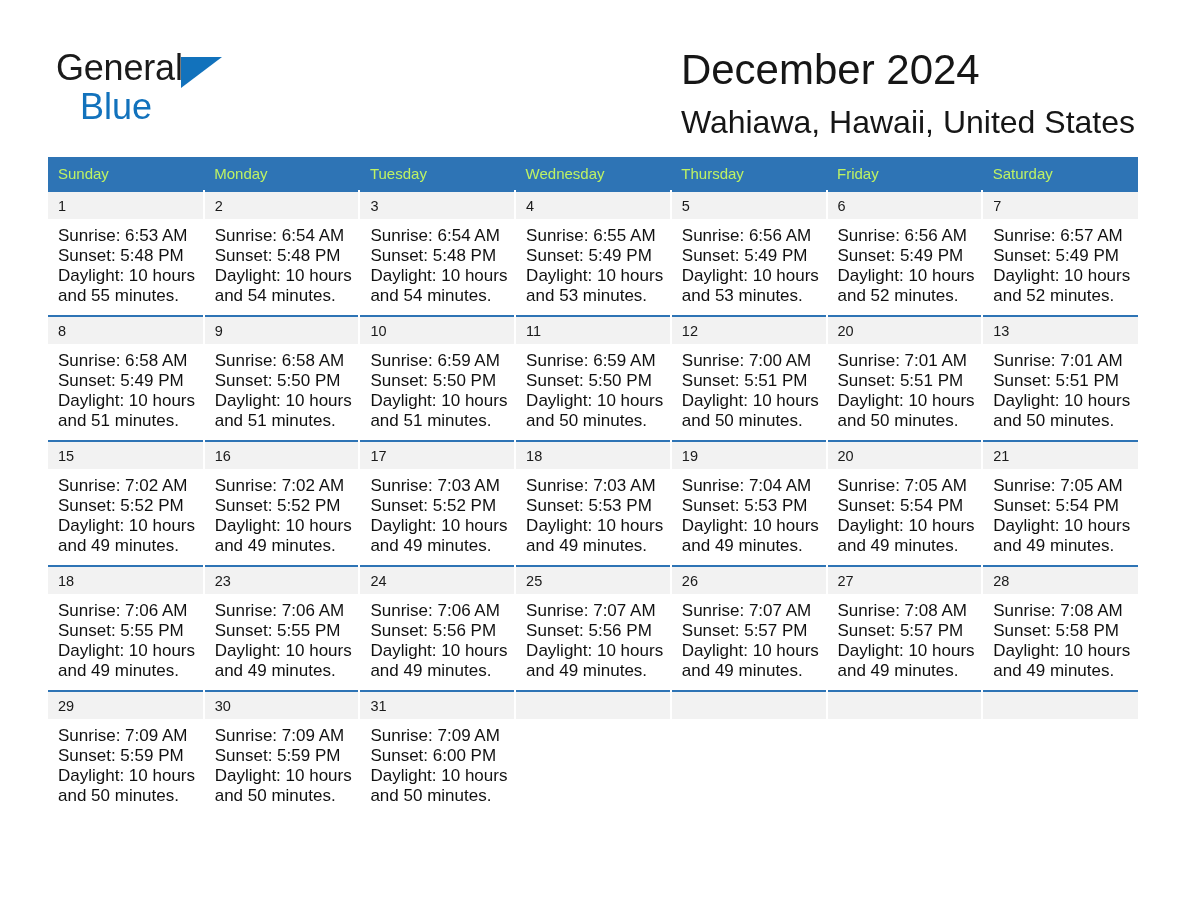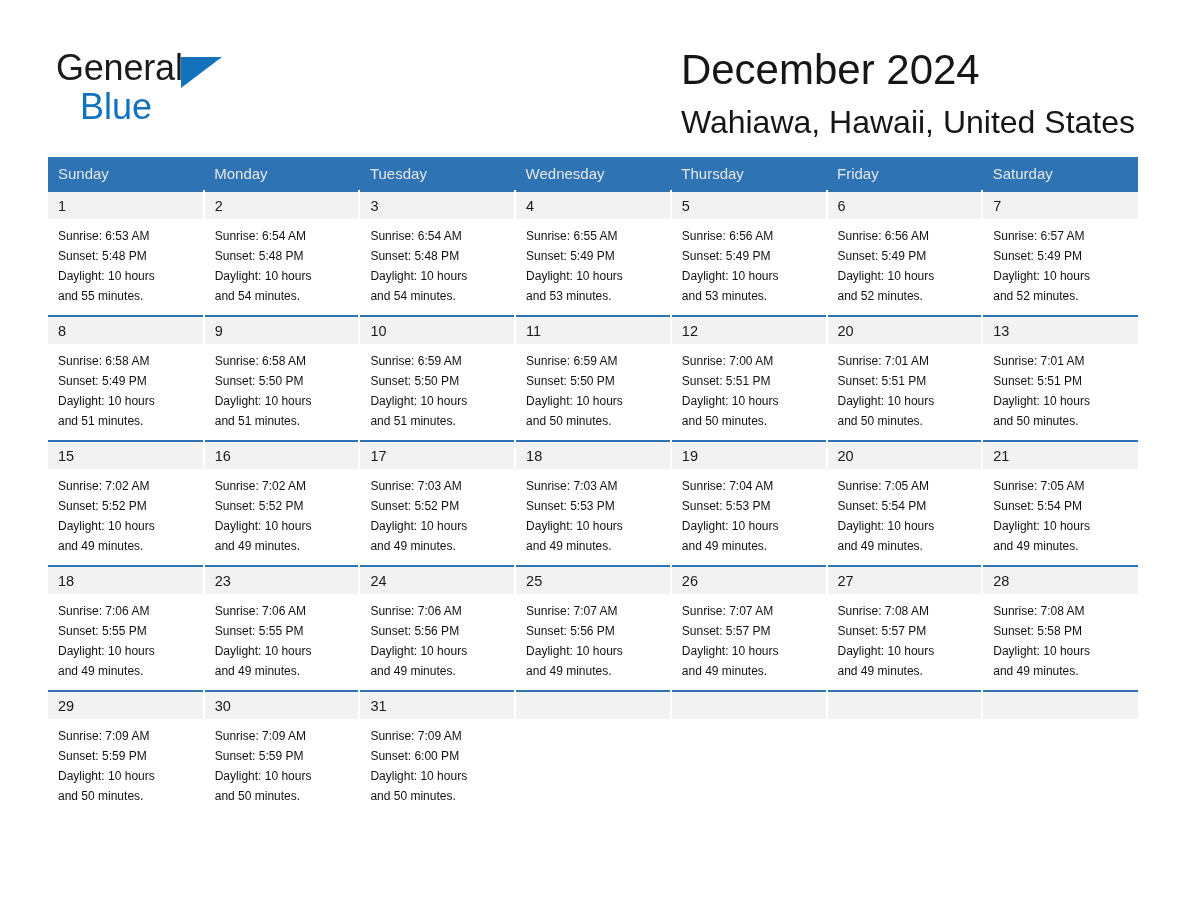--- a/index.html
+++ b/index.html
@@ -92,21 +92,21 @@
   .calendar {
     position: absolute;
     left: 48px;
     top: 157px;
     width: 1090px;
     border-collapse: collapse;
     table-layout: fixed;
   }
   .calendar th {
     background: #2e74b5;
-    color: #e5e5e5;
+    color: #bef264;
     font-size: 15px;
     font-weight: 400;
     text-align: left;
     padding: 8px 0 8px 10px;
     height: 17px;
     border-right: 1px solid #2e74b5;
   }
   .calendar th:last-child { border-right: none; }
 
   .week-row > td {
@@ -123,21 +123,21 @@
     font-size: 14.5px;
     color: #1a1a1a;
     padding: 6px 0 5px 10px;
     line-height: 16px;
     height: 16px;
   }
   .daynum.empty { color: transparent; }
 
   .dayinfo {
     padding: 7px 10px 9px 10px;
-    font-size: 12px;
+    font-size: 17px;
     line-height: 20px;
     color: #111111;
     min-height: 88px;
     box-sizing: border-box;
   }
   .dayinfo div { white-space: nowrap; }
 
   .cell-blank .daynum { background: #f2f2f2; }
   .cell-blank .dayinfo { min-height: 88px; }
 

